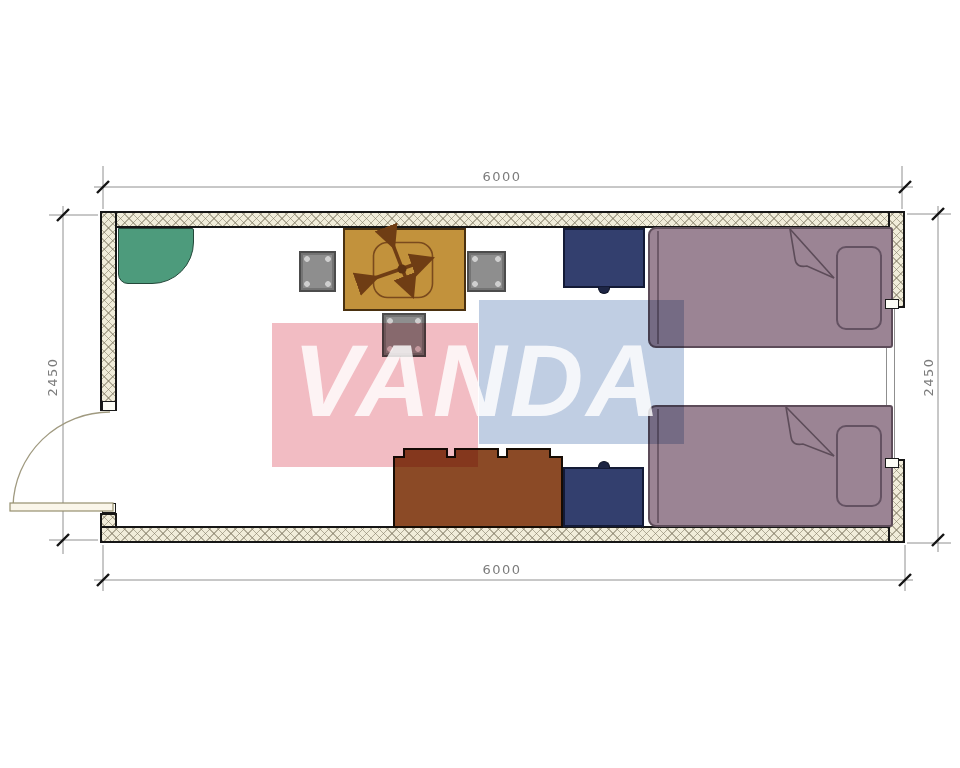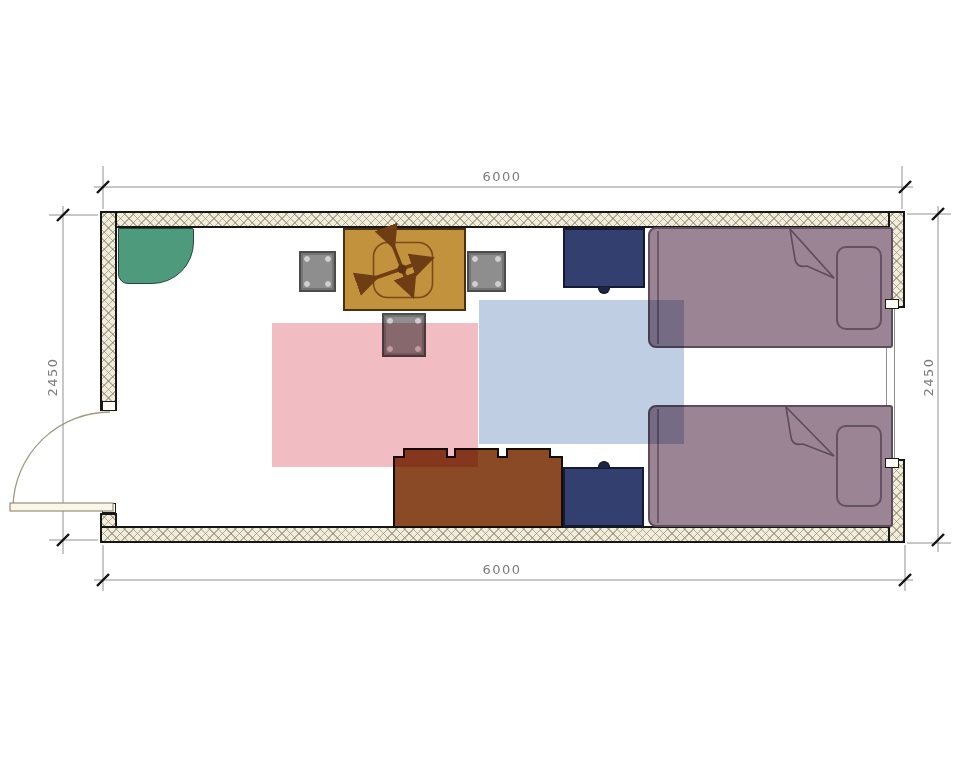--- a/index.html
+++ b/index.html
@@ -160,14 +160,15 @@
     </g>
   </svg>
 
   <div class="dimtxt" style="left:452px;top:168px;width:100px;height:16px;">6000</div>
   <div class="dimtxt" style="left:452px;top:561px;width:100px;height:16px;">6000</div>
   <div class="dimtxt vert" style="left:12px;top:367px;width:80px;height:20px;">2450</div>
   <div class="dimtxt vert" style="left:888px;top:367px;width:80px;height:20px;">2450</div>
 
   <div class="wm-rect wm-pink" style="left:272px;top:323px;width:206px;height:144px;"></div>
   <div class="wm-rect wm-blue" style="left:479px;top:300px;width:205px;height:144px;"></div>
+  <div class="wm-text" style="left:268px;top:316px;width:420px;height:130px;">VANDA</div>
 
 </div>
 
 </body></html>

